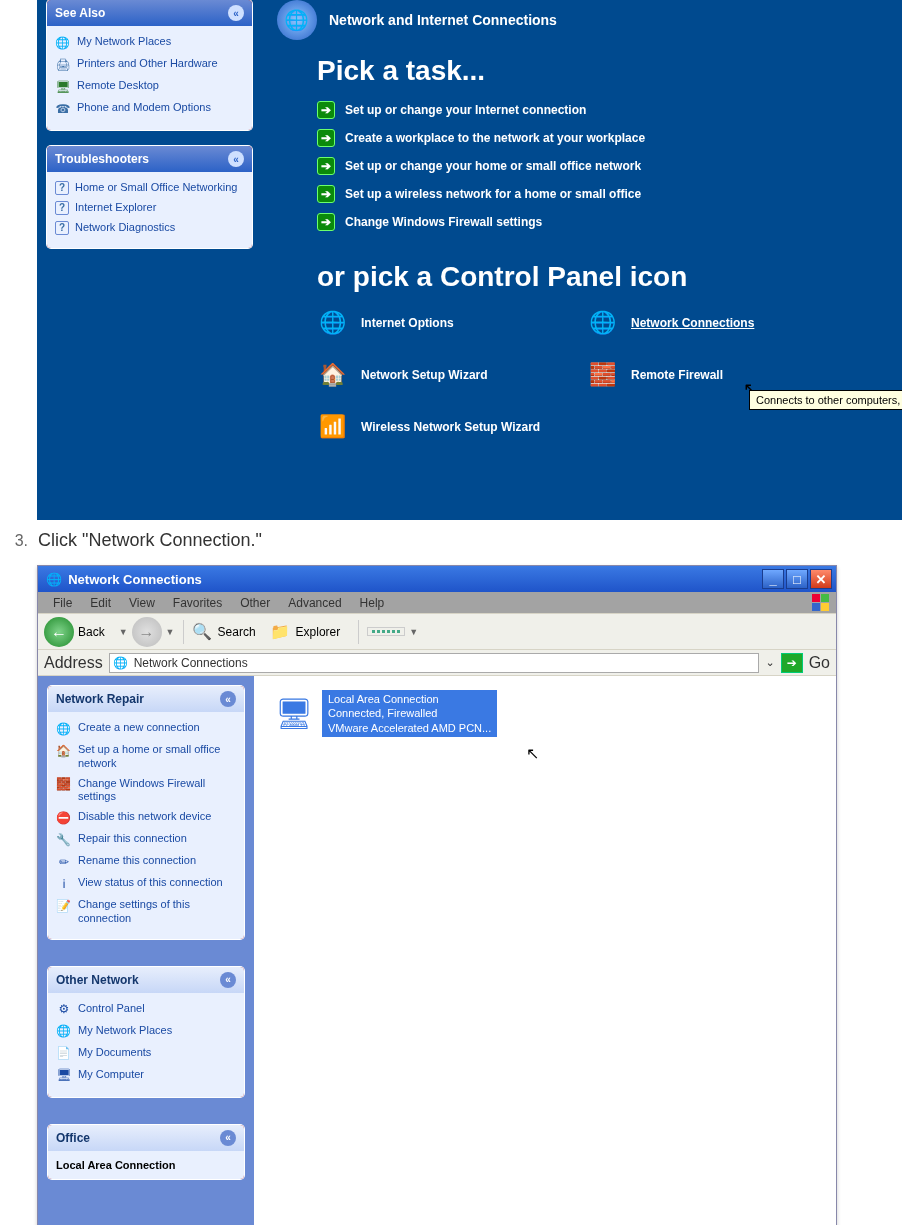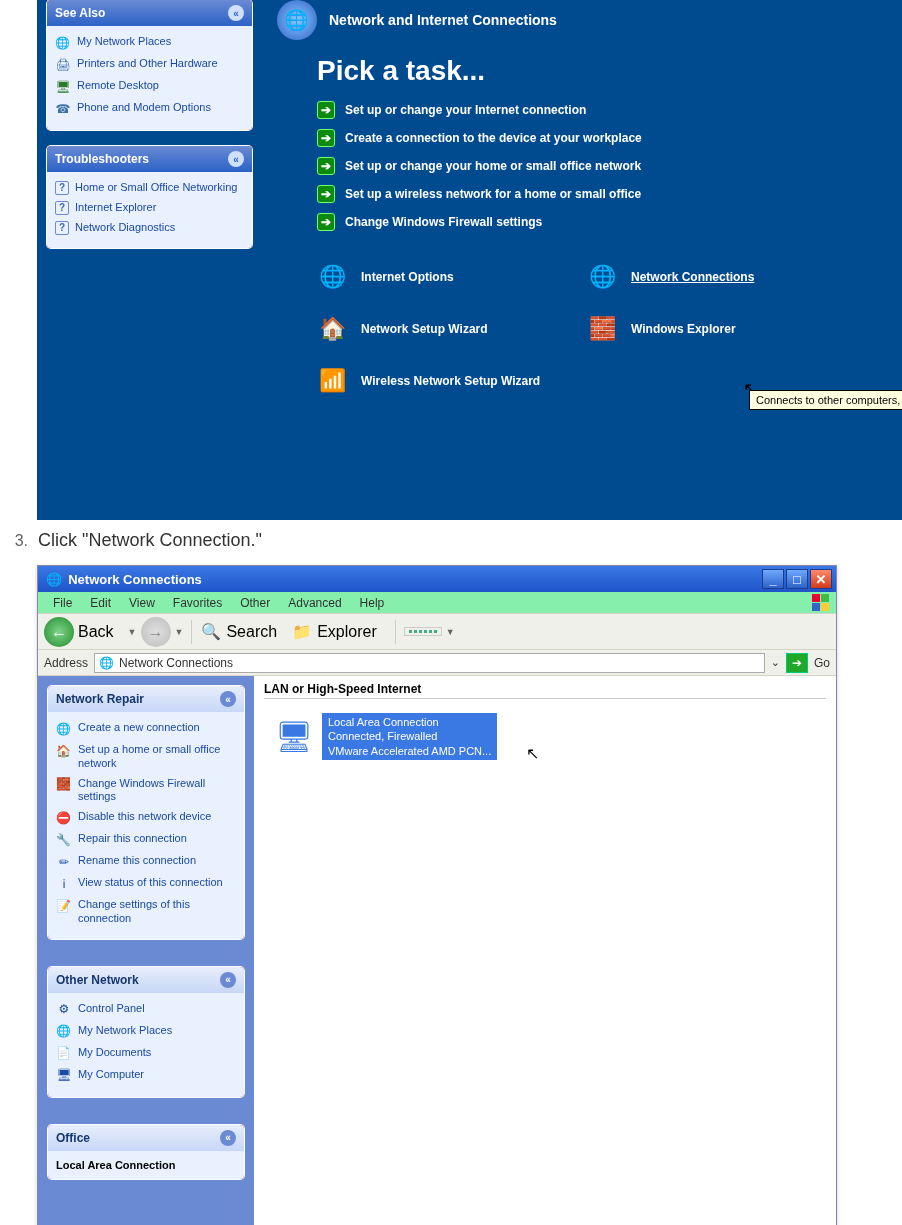--- a/index.html
+++ b/index.html
@@ -46,44 +46,44 @@
   
   .shot2 { margin: 0 0 20px 37px; width: 800px; border:1px solid #88a; box-shadow: 0 2px 4px rgba(0,0,0,.2); }
   .titlebar { height:26px; background: linear-gradient(#3a79e3,#1f54c9); display:flex; align-items:center; padding:0 4px 0 8px; color:#fff; font-weight:bold; }
   .titlebar .ti { display:flex; align-items:center; gap:6px; font-size:13px; }
   .titlebar .spacer { flex:1; }
   .winbtn { width:22px; height:20px; margin-left:2px; border:1px solid #1a3d8f; display:flex; align-items:center; justify-content:center; font-family: Arial; font-size:13px; font-weight:bold; }
   .winbtn.min { background: linear-gradient(#6fa8ff,#2c62c7); color:#fff; }
   .winbtn.max { background: linear-gradient(#6fa8ff,#2c62c7); color:#fff; }
   .winbtn.close { background: linear-gradient(#ff8a6b,#d23a1a); color:#fff; }
 
-  .menubar { height:22px; background:#86efac; border-bottom:1px solid #d7d4c6; display:flex; align-items:center; padding:0 6px; position:relative; }
+  .menubar { height:22px; background:#a3a3a3; border-bottom:1px solid #d7d4c6; display:flex; align-items:center; padding:0 6px; position:relative; }
   .menubar .mi { padding:2px 9px; color:#333; font-size:12px; }
   .menubar .winflag { position:absolute; right:6px; top:2px; width:18px; height:18px; }
   .winflag span { position:absolute; width:8px; height:8px; }
   .winflag .r { background:#e03; left:0; top:0;}
   .winflag .g { background:#4b4; left:9px; top:0;}
   .winflag .b { background:#36c; left:0; top:9px;}
   .winflag .y { background:#fc3; left:9px; top:9px;}
 
   .toolbar { height:36px; background:#f0f0ea; border-bottom:1px solid #d7d4c6; display:flex; align-items:center; gap:4px; padding:0 6px; }
   .navbtn { width:30px; height:30px; border-radius:50%; display:flex; align-items:center; justify-content:center; font-size:16px; color:#fff; }
   .navbtn.back { background:radial-gradient(#7fd38a,#1f8a2a); }
   .navbtn.fwd  { background:radial-gradient(#e0e0e0,#bcbcbc); color:#888; }
-  .toolbar .lbl { font-size:16px; color:#000; margin-right:10px; }
+  .toolbar .lbl { font-size:12px; color:#000; margin-right:10px; }
   .toolbar .drop { font-size:9px; color:#666; }
   .toolbar .sep { width:1px; height:24px; background:#ccc; margin:0 4px; }
   .toolbar .tico { width:22px; height:22px; display:flex; align-items:center; justify-content:center; font-size:16px; }
   .toolbar .search { color:#5a8; }
   .toolbar .folders { color:#e6b85c; }
   .toolbar .views { border:1px solid #ccc; padding:2px 4px; display:flex; gap:2px; }
   .toolbar .views i { width:3px; height:3px; background:#4a8; display:block; }
 
   .addrbar { height:26px; background:#f0f0ea; border-bottom:1px solid #d7d4c6; display:flex; align-items:center; gap:6px; padding:0 6px; }
-  .addrbar .albl { font-size:12px; }
+  .addrbar .albl { font-size:16px; }
   .addrbar .afield { flex:1; height:20px; border:1px solid #aaa; background:#fff; display:flex; align-items:center; gap:5px; padding:0 4px; font-size:12px; color:#333; }
   .addrbar .gobtn { width:22px; height:20px; background:#1fa82a; color:#fff; display:flex; align-items:center; justify-content:center; border:1px solid #0c7; font-size:12px; }
 
   .wincontent { display:flex; height:580px; background:#fff; }
   .leftcol { width:216px; background:#6a8ad4; padding:10px; display:flex; flex-direction:column; gap:12px; overflow:hidden; }
   
   .leftcol .xp-panel .hdr { background: linear-gradient(#e7eefc,#c7d7f7); color:#14376d; }
   .leftcol .xp-panel .hdr .chev { background:#6a8ad4; color:#fff; }
   .details-body { background:#e9f0fe; padding:8px; color:#000; font-weight:bold; font-size:11px; }
 
@@ -157,52 +157,53 @@
 
   <div class="s1-main">
     <h2>Pick a task...</h2>
     <div class="tasklist">
       <a class="tasklink">
           <span class="arrowbox">➔</span>
           <span>Set up or change your Internet connection</span>
         </a>
       <a class="tasklink">
           <span class="arrowbox">➔</span>
-          <span>Create a connection to the device at your workplace</span>
+          <span>Create a workplace to the network at your workplace</span>
         </a>
       <a class="tasklink">
           <span class="arrowbox">➔</span>
           <span>Set up or change your home or small office network</span>
         </a>
       <a class="tasklink">
           <span class="arrowbox">➔</span>
           <span>Set up a wireless network for a home or small office</span>
         </a>
       <a class="tasklink">
           <span class="arrowbox">➔</span>
           <span>Change Windows Firewall settings</span>
         </a>
     </div>
 
+    <h2>or pick a Control Panel icon</h2>
     <div class="cpgrid">
       <a class="cplink">
           <span class="cpico">🌐</span>
           <span class="t">Internet Options</span>
         </a>
       <a class="cplink hi">
           <span class="cpico">🌐</span>
           <span class="t">Network Connections</span>
         </a>
       <a class="cplink">
           <span class="cpico">🏠</span>
           <span class="t">Network Setup Wizard</span>
         </a>
       <a class="cplink">
           <span class="cpico">🧱</span>
-          <span class="t">Windows Explorer</span>
+          <span class="t">Remote Firewall</span>
         </a>
       <a class="cplink">
           <span class="cpico">📶</span>
           <span class="t">Wireless Network Setup Wizard</span>
         </a>
     </div>
   </div>
 
   <div class="cursor1">↖</div>
   <div class="tooltip1">Connects to other computers, netw</div>
@@ -349,21 +350,20 @@
         <div class="hdr">
           <span>Office</span>
           <span class="chev">«</span>
         </div>
         <div class="details-body">Local Area Connection</div>
       </div>
 
     </div>
 
     <div class="rightcol">
-      <div class="grouphdr">LAN or High-Speed Internet</div>
       <div class="connitem">
         <div class="connico">🖥</div>
         <div class="connsel">
           <div>Local Area Connection</div>
           <div>Connected, Firewalled</div>
           <div>VMware Accelerated AMD PCN...</div>
         </div>
       </div>
       <div class="cursor2">↖</div>
     </div>

